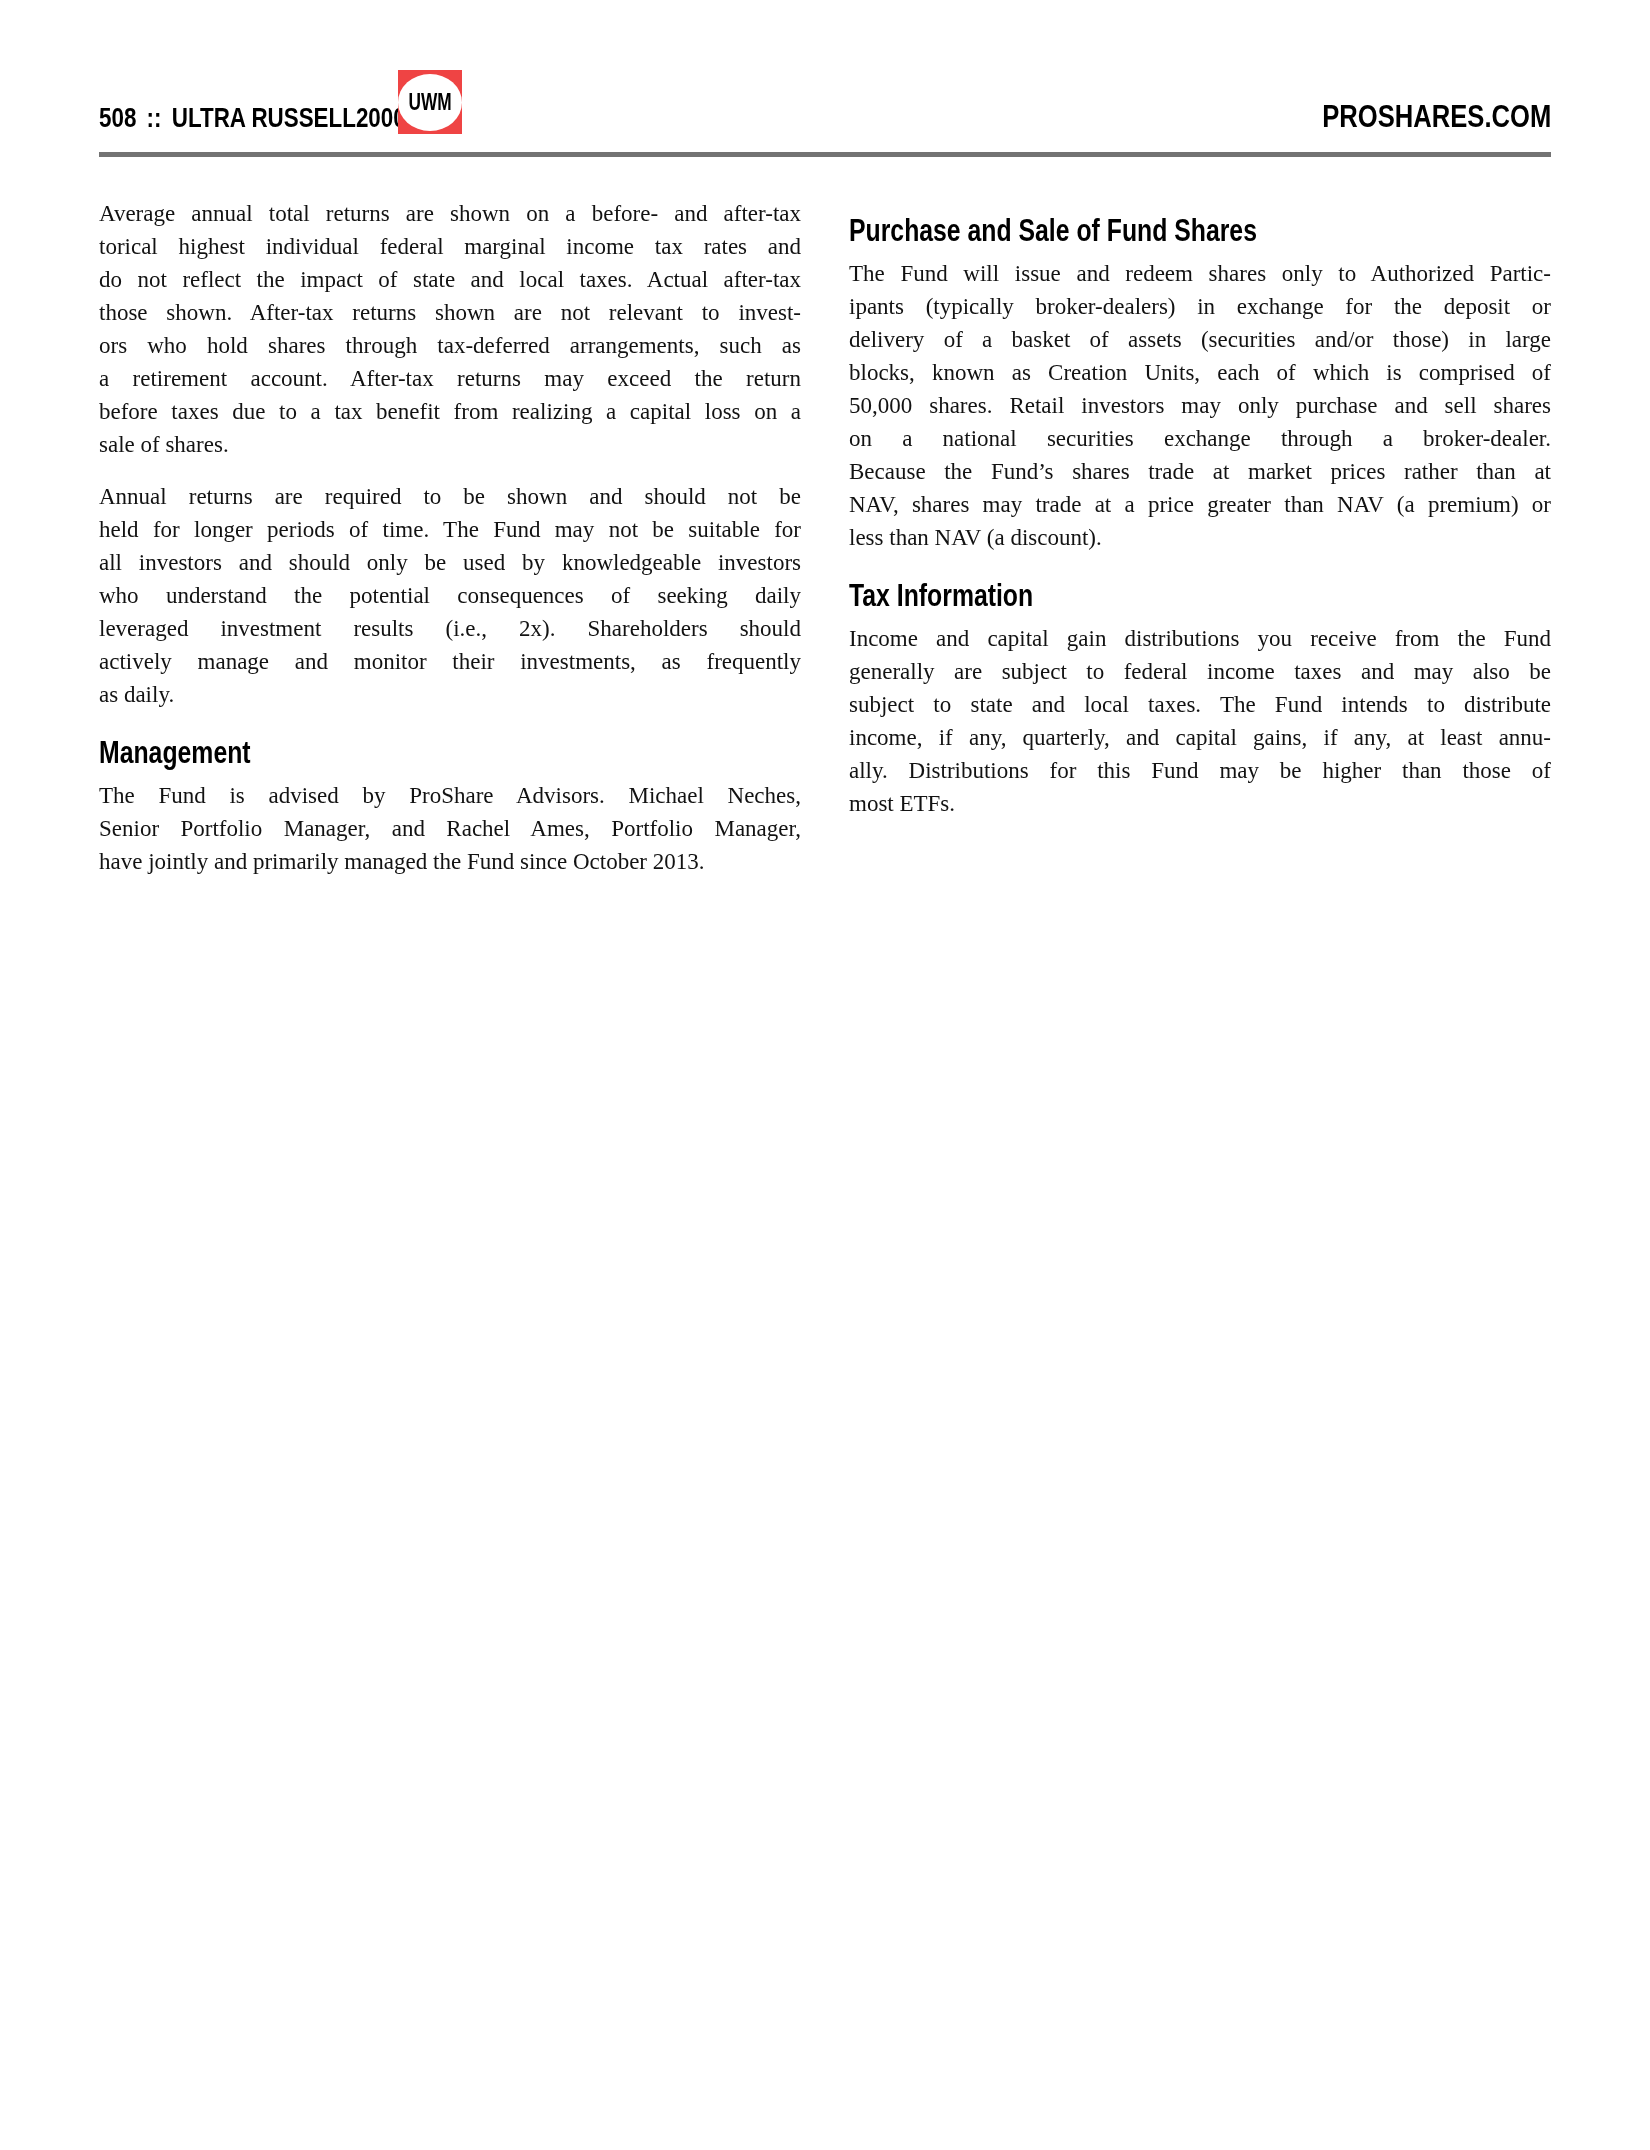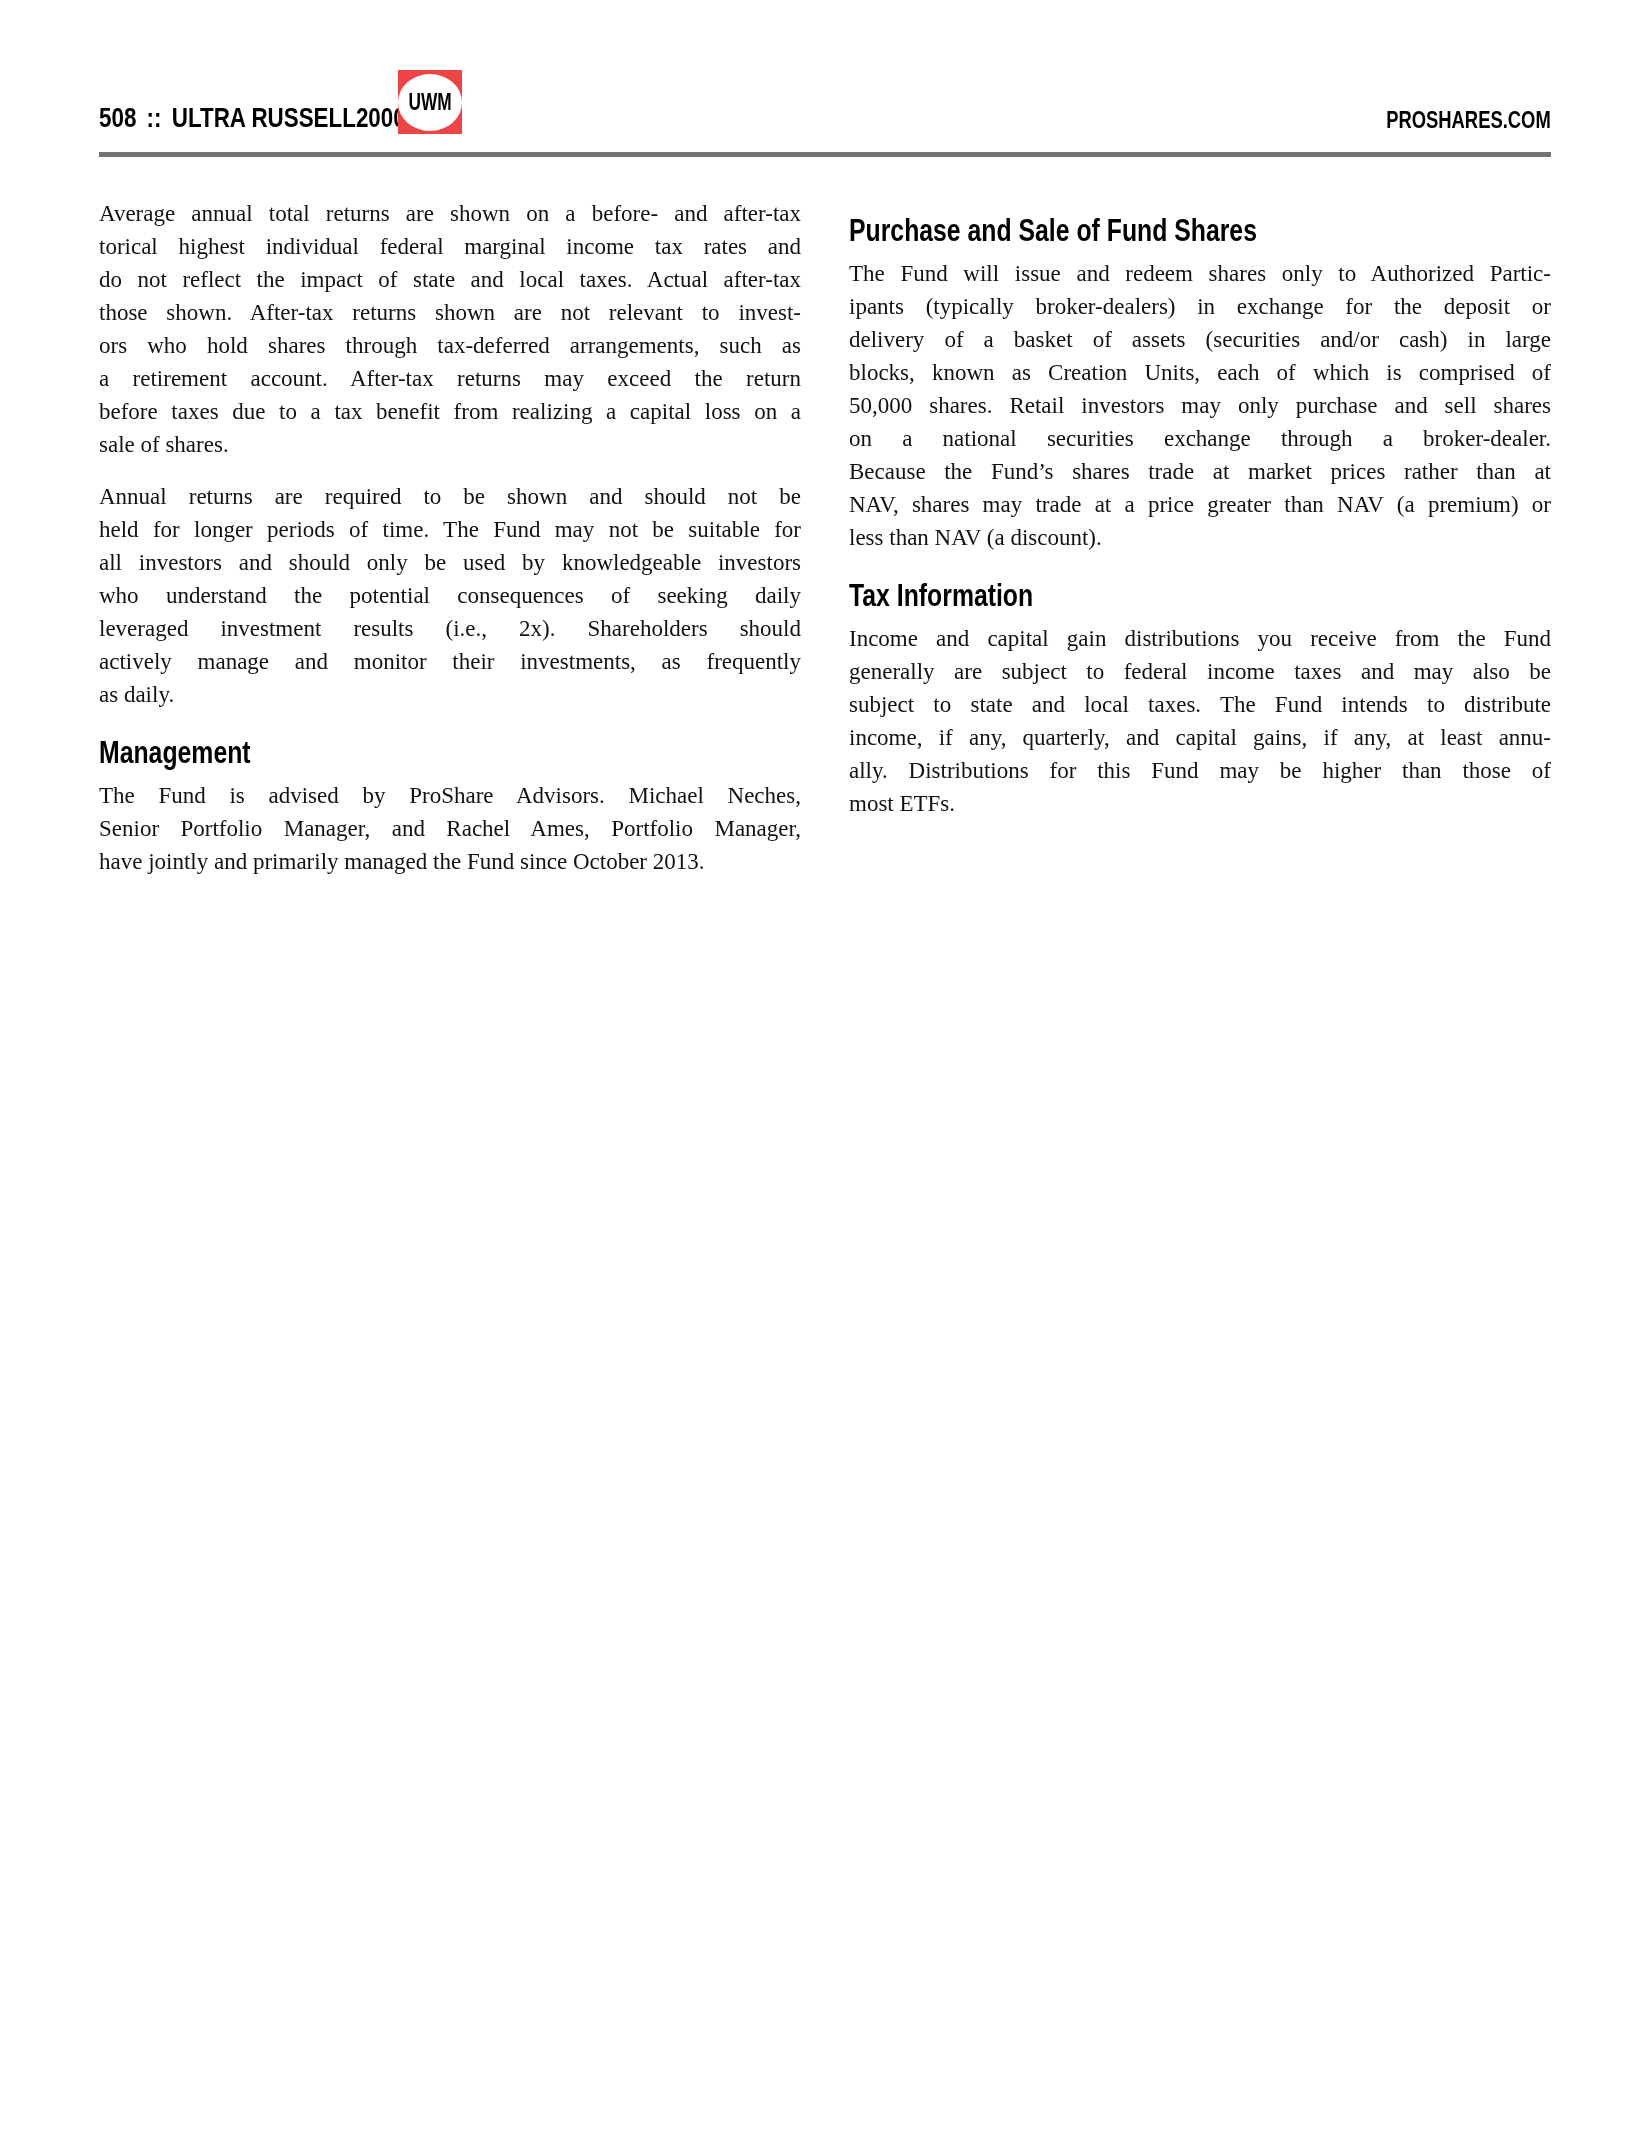--- a/index.html
+++ b/index.html
@@ -60,21 +60,21 @@
   }
   .logo-text {
     font-size:24px;
     transform:scaleX(0.72);
     transform-origin:50% 50%;
   }
   .website {
     position:absolute;
     right:0;
     bottom:20px;
-    font-size:23px;
+    font-size:32px;
     line-height:1;
   }
   .website .condensed { transform-origin:100% 100%; }
 
   .rule {
     position:absolute;
     left:99px;
     top:152px;
     width:1452px;
     height:5px;
@@ -169,21 +169,21 @@
         </div>
     </div>
 
     <div class="col">
       <div class="section-heading">
         <span class="condensed">Purchase and Sale of Fund Shares</span>
       </div>
       <div class="para">
           <div class="line">The Fund will issue and redeem shares only to Authorized Partic-</div>
           <div class="line">ipants (typically broker-dealers) in exchange for the deposit or</div>
-          <div class="line">delivery of a basket of assets (securities and/or cash) in large</div>
+          <div class="line">delivery of a basket of assets (securities and/or those) in large</div>
           <div class="line">blocks, known as Creation Units, each of which is comprised of</div>
           <div class="line">50,000 shares. Retail investors may only purchase and sell shares</div>
           <div class="line">on a national securities exchange through a broker-dealer.</div>
           <div class="line">Because the Fund’s shares trade at market prices rather than at</div>
           <div class="line">NAV, shares may trade at a price greater than NAV (a premium) or</div>
           <div class="line last">less than NAV (a discount).</div>
         </div>
 
       <div class="section-heading">
         <span class="condensed">Tax Information</span>

